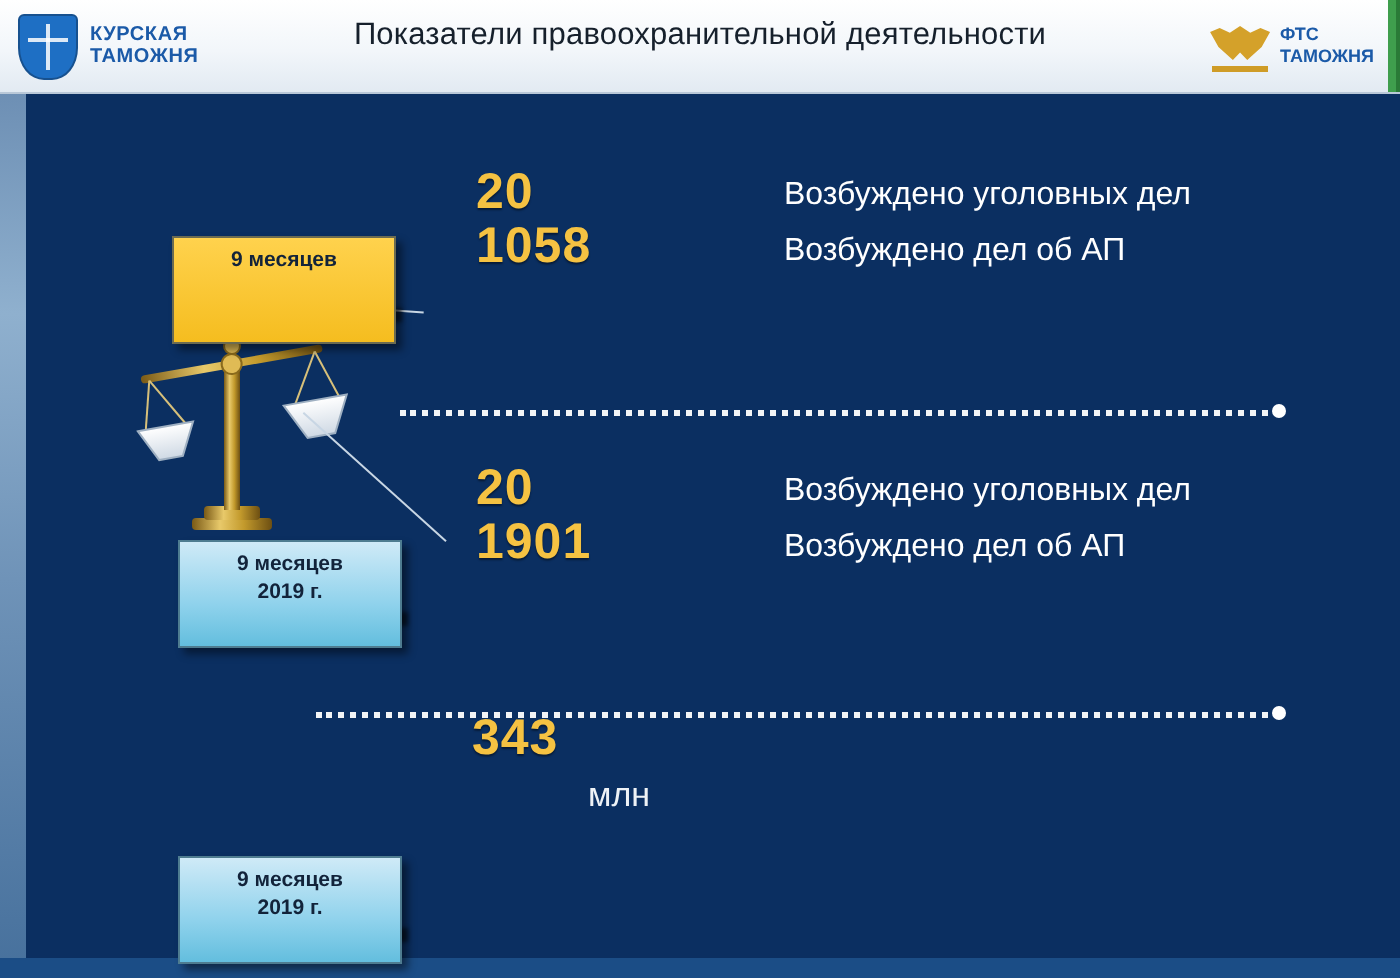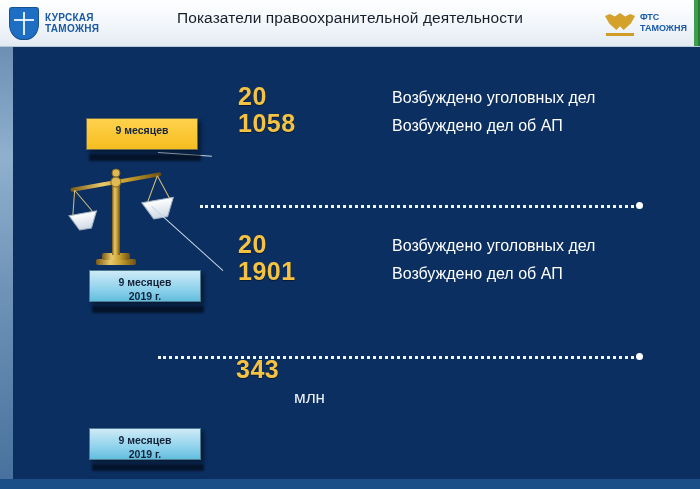--- a/index.html
+++ b/index.html
@@ -193,21 +193,21 @@
     position: absolute;
     width: 7px; height: 7px;
     border-radius: 50%;
     background: #ffffff;
   }
 
   
   .callout {
     position: absolute;
     width: 112px;
-    height: 32px;
+    height: 54px;
     border: 1px solid #6b6b52;
     text-align: center;
     font-size: 10.5px;
     color: #12233a;
     line-height: 14px;
     padding-top: 4px;
     box-sizing: border-box;
     box-shadow: 3px 3px 4px rgba(0,0,0,.45);
   }
   .callout.yellow {

